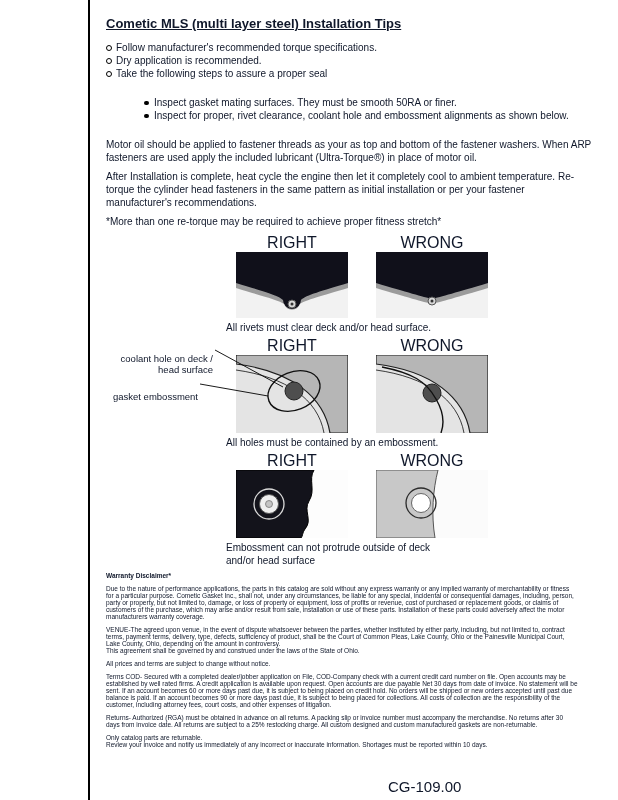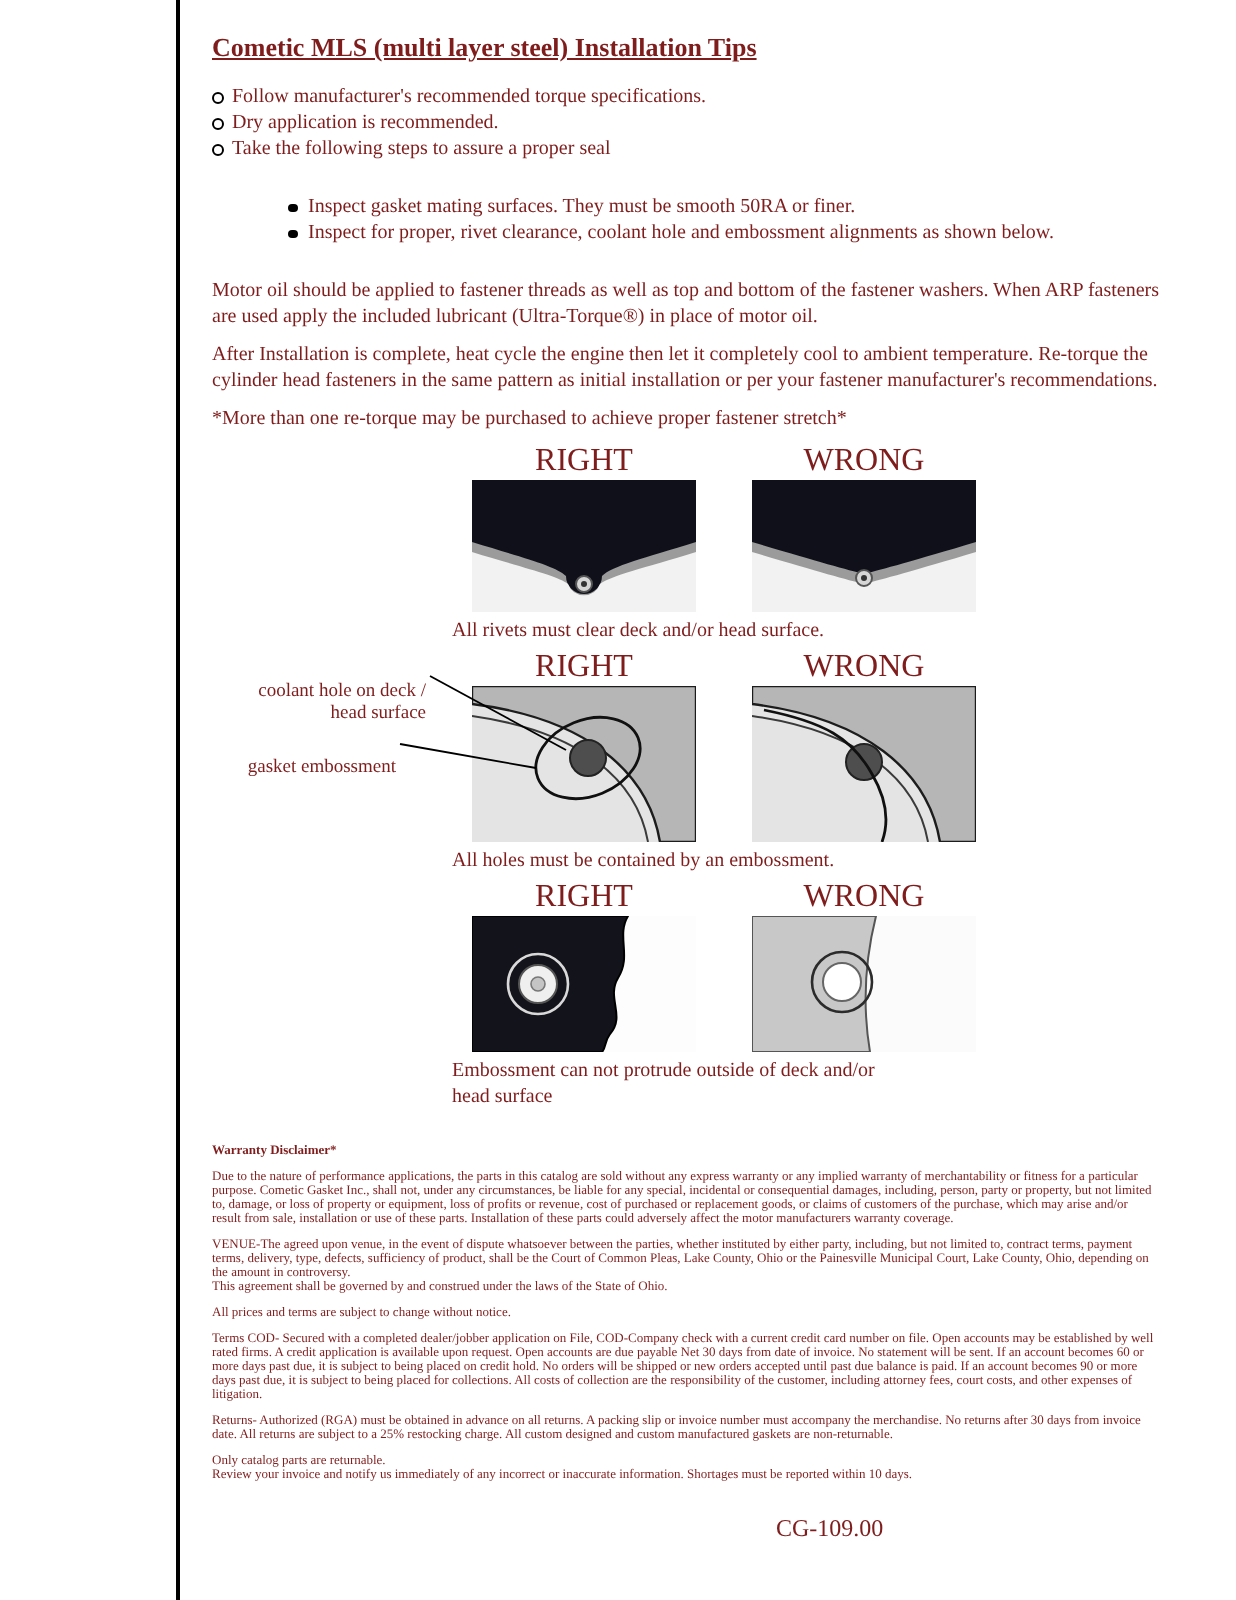--- a/index.html
+++ b/index.html
@@ -1,18 +1,18 @@
 <!DOCTYPE html>
 <html><head>
 <meta charset="utf-8">
 <style>
   html,body{margin:0;padding:0;}
   body{background:#e9e9e9;}
   .page{position:relative;width:618px;height:800px;background:#ffffff;
-        font-family:Liberation Serif, serif;color:#7f1d1d;
+        font-family:Liberation Sans, sans-serif;color:#0f172a;
         overflow:hidden;margin:0 auto;}
   .left-rule{position:absolute;left:88px;top:0;width:2px;height:800px;background:#000;}
   .content{position:absolute;left:106px;top:16px;width:486px;}
   .doc-title{font-size:13px;font-weight:bold;text-decoration:underline;margin:0 0 10px 0;}
   ul.tips{list-style:none;margin:0;padding:0;font-size:10px;line-height:13px;}
   ul.tips > li{position:relative;padding-left:10px;}
   ul.tips > li::before{content:"";position:absolute;left:0;top:4px;width:4px;height:4px;
         border:1px solid #000;border-radius:50%;}
   ul.subtips{list-style:none;margin:16px;padding:0 0 0 12px;font-size:10px;line-height:13px;}
   ul.subtips > li{position:relative;padding-left:10px;}
@@ -31,21 +31,21 @@
   .fig-caption{font-size:10px;line-height:13px;margin:3px 0 0 120px;}
   .fig-caption.narrow{width:216px;}
   .anno{position:absolute;font-size:9.5px;line-height:11px;text-align:right;}
   .anno1{left:10px;top:14px;width:97px;}
   .anno2{left:2px;top:52px;width:90px;}
   .anno-lines{position:absolute;left:0;top:0;pointer-events:none;}
   .disclaimer{position:absolute;left:106px;top:572px;width:472px;font-size:6.5px;line-height:7px;}
   .disclaimer .d-head{font-weight:bold;margin:0 0 6px 0;}
   .disclaimer p{margin:0;}
   .disclaimer p.gap{margin-top:6px;}
-  .footer-code{position:absolute;left:388px;top:757px;font-size:12px;}
+  .footer-code{position:absolute;left:388px;top:778px;font-size:15px;}
 </style>
 </head>
 <body>
 
 <div class="page">
   <div class="left-rule"></div>
 
   <div class="content">
     <h1 class="doc-title">Cometic MLS (multi layer steel) Installation Tips</h1>
 
@@ -54,23 +54,23 @@
       <li>Dry application is recommended.</li>
       <li>
         <span>Take the following steps to assure a proper seal</span>
         <ul class="subtips">
           <li>Inspect gasket mating surfaces.  They must be smooth 50RA or finer.</li>
           <li>Inspect for proper, rivet clearance, coolant hole and embossment alignments as shown below.</li>
         </ul>
       </li>
     </ul>
 
-    <p class="para">Motor oil should be applied to fastener threads as well as top and bottom of the fastener washers. When ARP fasteners are used apply the included lubricant (Ultra-Torque®) in place of motor oil.</p>
+    <p class="para">Motor oil should be applied to fastener threads as your as top and bottom of the fastener washers. When ARP fasteners are used apply the included lubricant (Ultra-Torque®) in place of motor oil.</p>
     <p class="para">After Installation is complete, heat cycle the engine then let it completely cool to ambient temperature. Re-torque the cylinder head fasteners in the same pattern as initial installation or per your fastener manufacturer's recommendations.</p>
-    <p class="para">*More than one re-torque may be purchased to achieve proper fastener stretch*</p>
+    <p class="para">*More than one re-torque may be required to achieve proper fitness stretch*</p>
 
     <div class="figures">
 
       <div class="fig">
         <div class="pair-labels">
           <span>RIGHT</span>
           <span>WRONG</span>
         </div>
         <div class="pair">
           <div class="fig-box">

